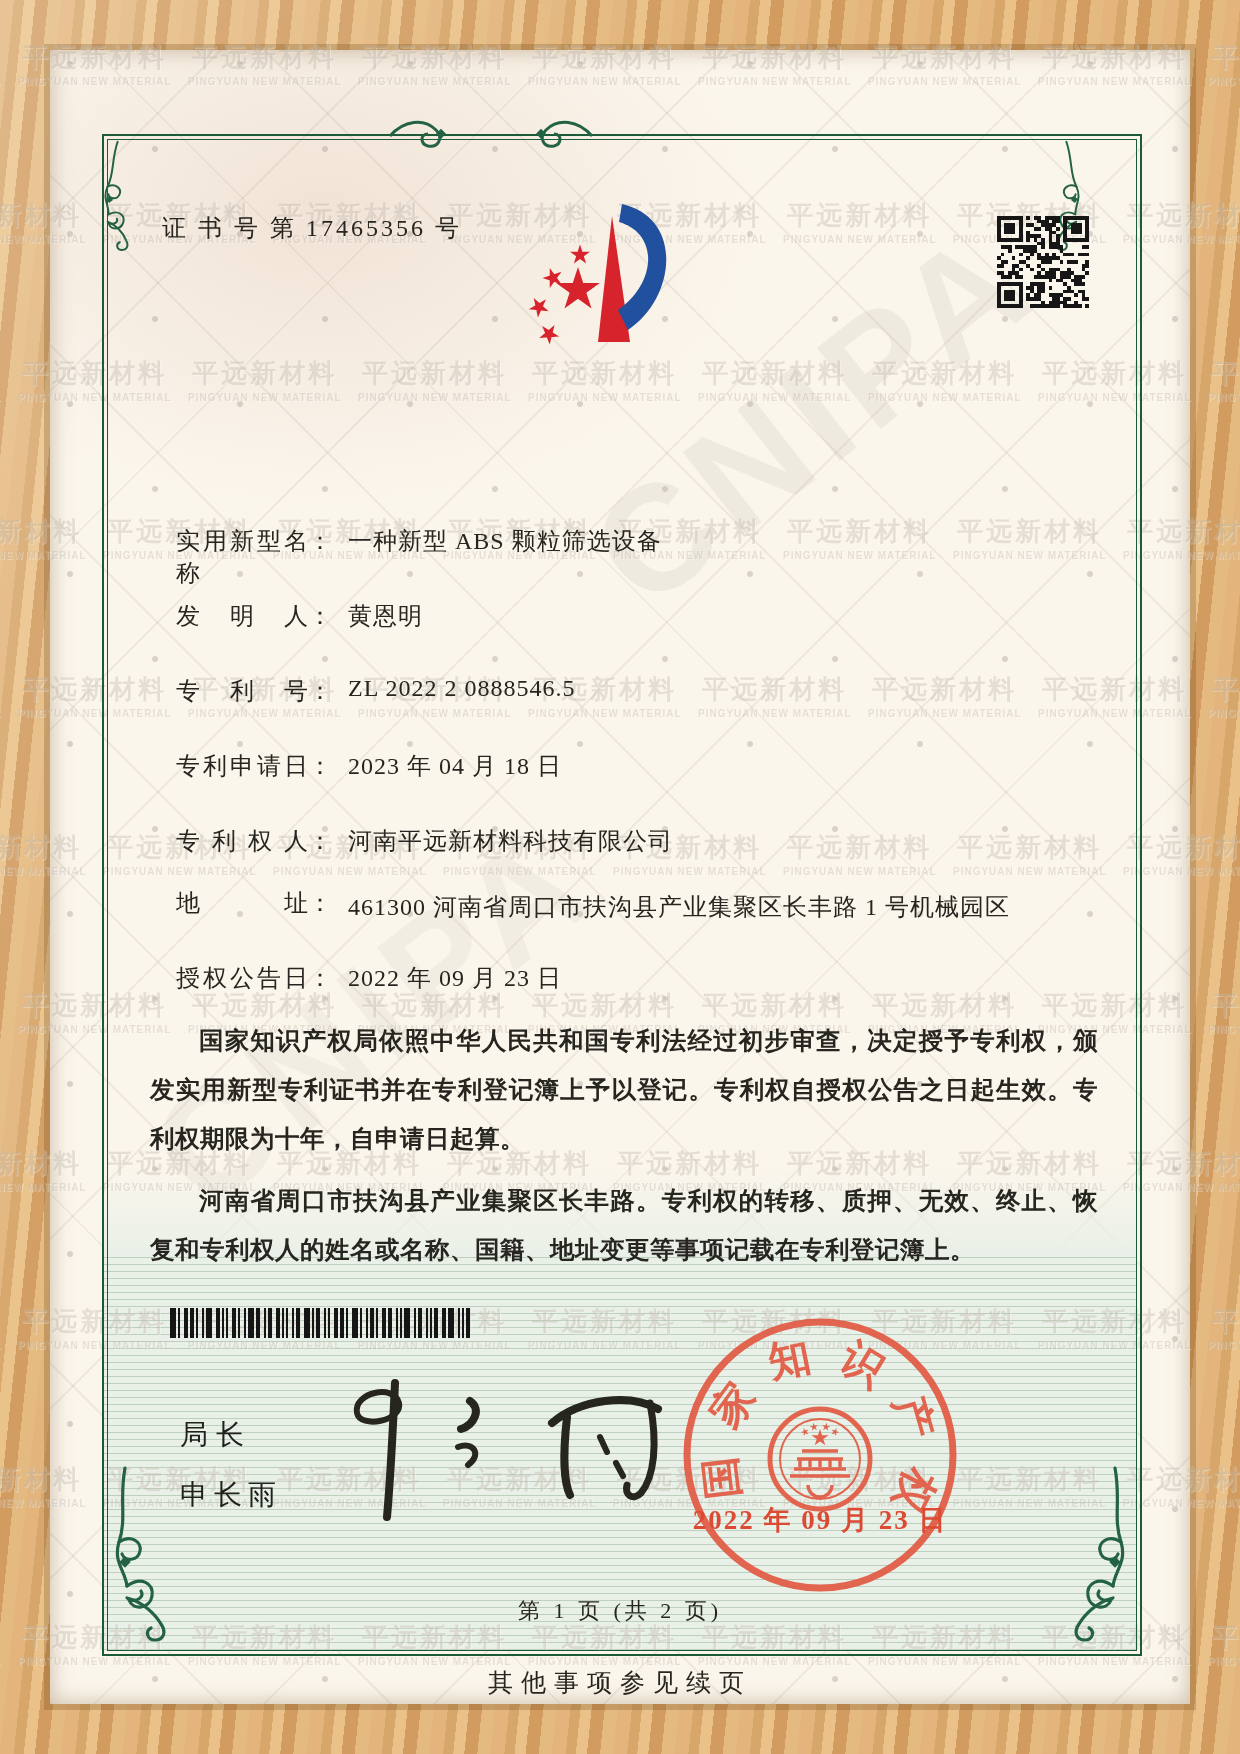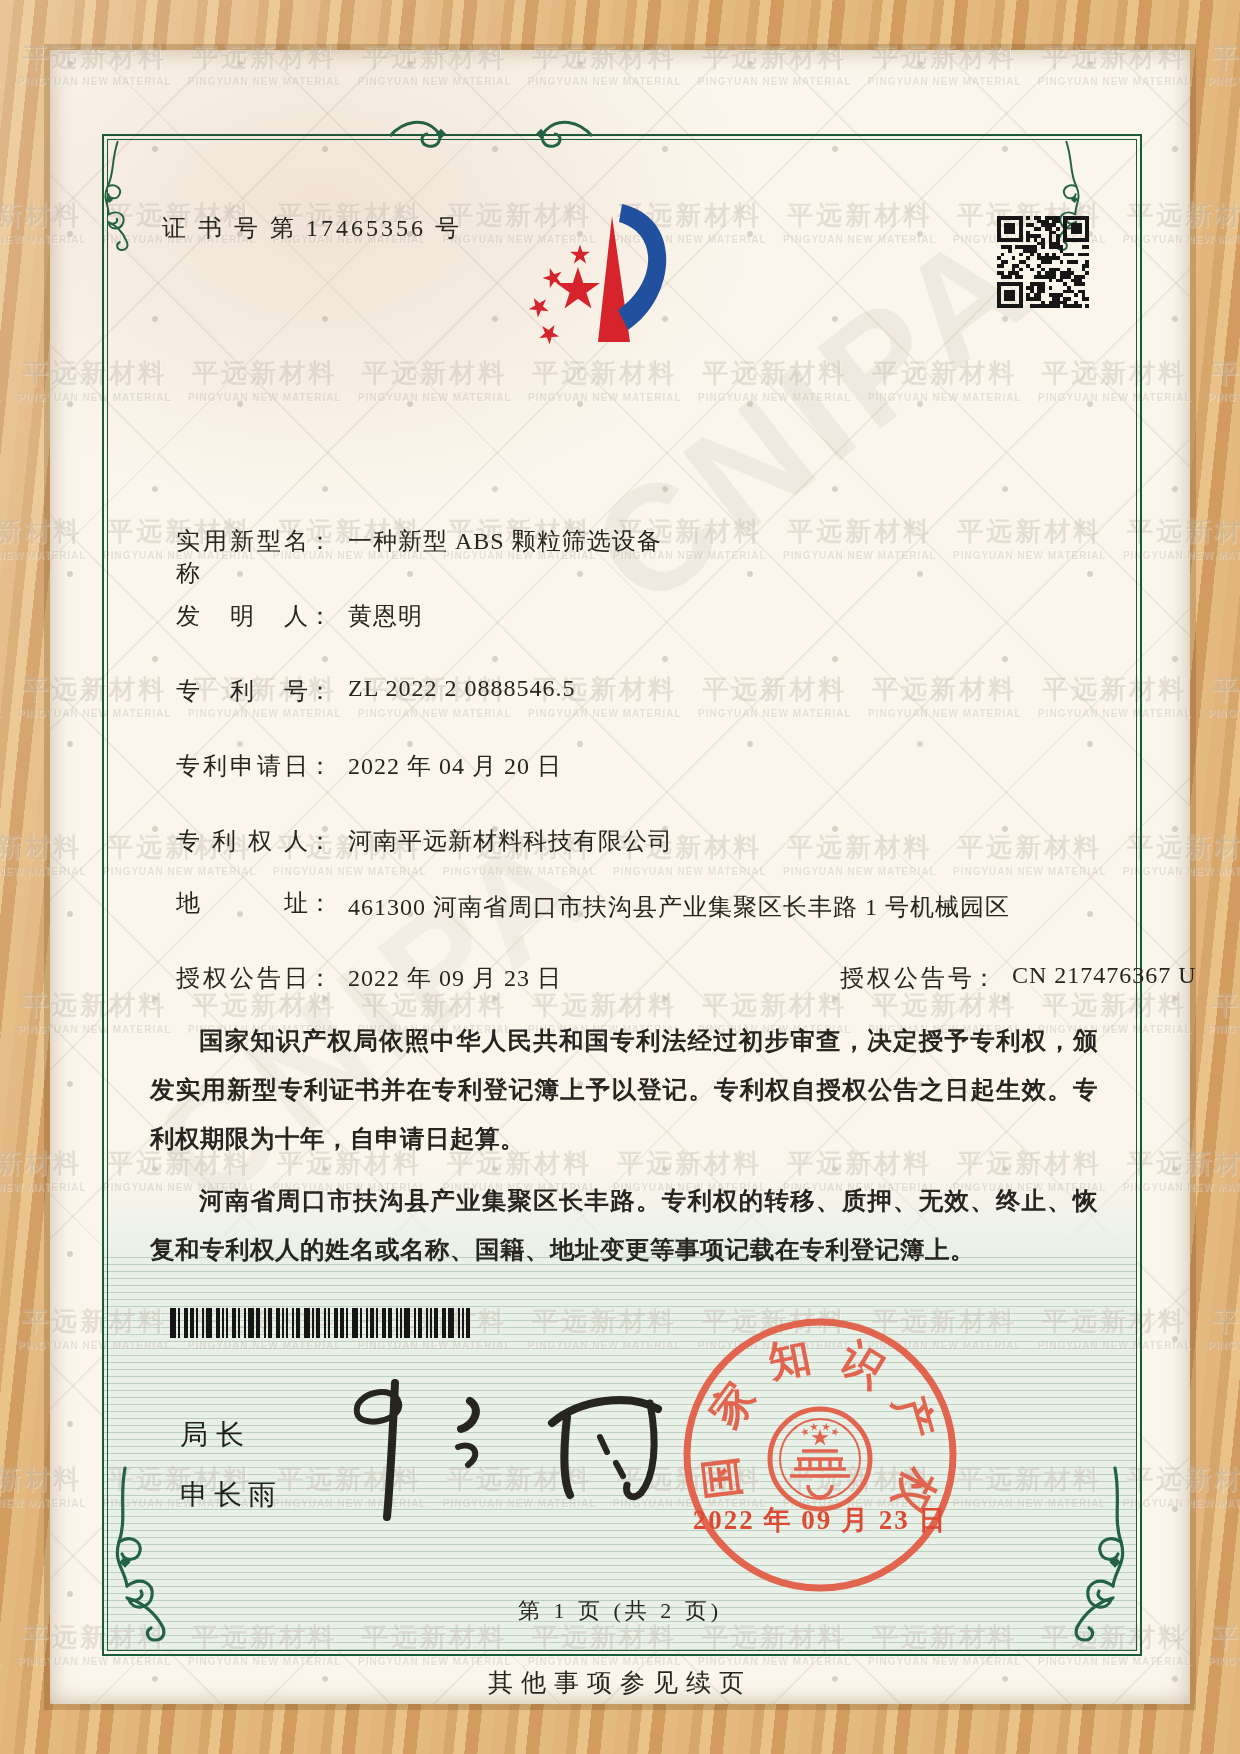--- a/index.html
+++ b/index.html
@@ -843,34 +843,31 @@
     <div class="frow" style="top:525px">
       <span class="flabel">实用新型名称</span><span class="fcolon">：</span><span class="fvalue">一种新型 ABS 颗粒筛选设备</span>
     </div>
     <div class="frow" style="top:600px">
       <span class="flabel">发明人</span><span class="fcolon">：</span><span class="fvalue">黄恩明</span>
     </div>
     <div class="frow" style="top:675px">
       <span class="flabel">专利号</span><span class="fcolon">：</span><span class="fvalue">ZL 2022 2 0888546.5</span>
     </div>
     <div class="frow" style="top:750px">
-      <span class="flabel">专利申请日</span><span class="fcolon">：</span><span class="fvalue">2022 年 04 月 20 日</span>
+      <span class="flabel">专利申请日</span><span class="fcolon">：</span><span class="fvalue">2023 年 04 月 18 日</span>
     </div>
     <div class="frow" style="top:825px">
       <span class="flabel">专利权人</span><span class="fcolon">：</span><span class="fvalue">河南平远新材料科技有限公司</span>
     </div>
     <div class="frow addr" style="top:887px">
       <span class="flabel">地址</span><span class="fcolon">：</span><span class="fvalue">461300 河南省周口市扶沟县产业集聚区长丰路 1 号机械园区</span>
     </div>
 
     <div class="frow" style="top:962px;width:940px;">
       <span class="flabel">授权公告日</span><span class="fcolon">：</span><span class="fvalue">2022 年 09 月 23 日</span>
-      <span class="grant2">
-        <span class="flabel">授权公告号</span><span class="fcolon">：</span><span class="fvalue">CN 217476367 U</span>
-      </span>
     </div>
 
     <div class="paras">
       <p>国家知识产权局依照中华人民共和国专利法经过初步审查，决定授予专利权，颁发实用新型专利证书并在专利登记簿上予以登记。专利权自授权公告之日起生效。专利权期限为十年，自申请日起算。</p>
       <p>河南省周口市扶沟县产业集聚区长丰路。专利权的转移、质押、无效、终止、恢复和专利权人的姓名或名称、国籍、地址变更等事项记载在专利登记簿上。</p>
     </div>
 
     <div class="barcode" id="barcode">
         <span style="width: 6px; margin-right: 2px;"></span>
         <span style="width: 2px; margin-right: 4px;"></span>

